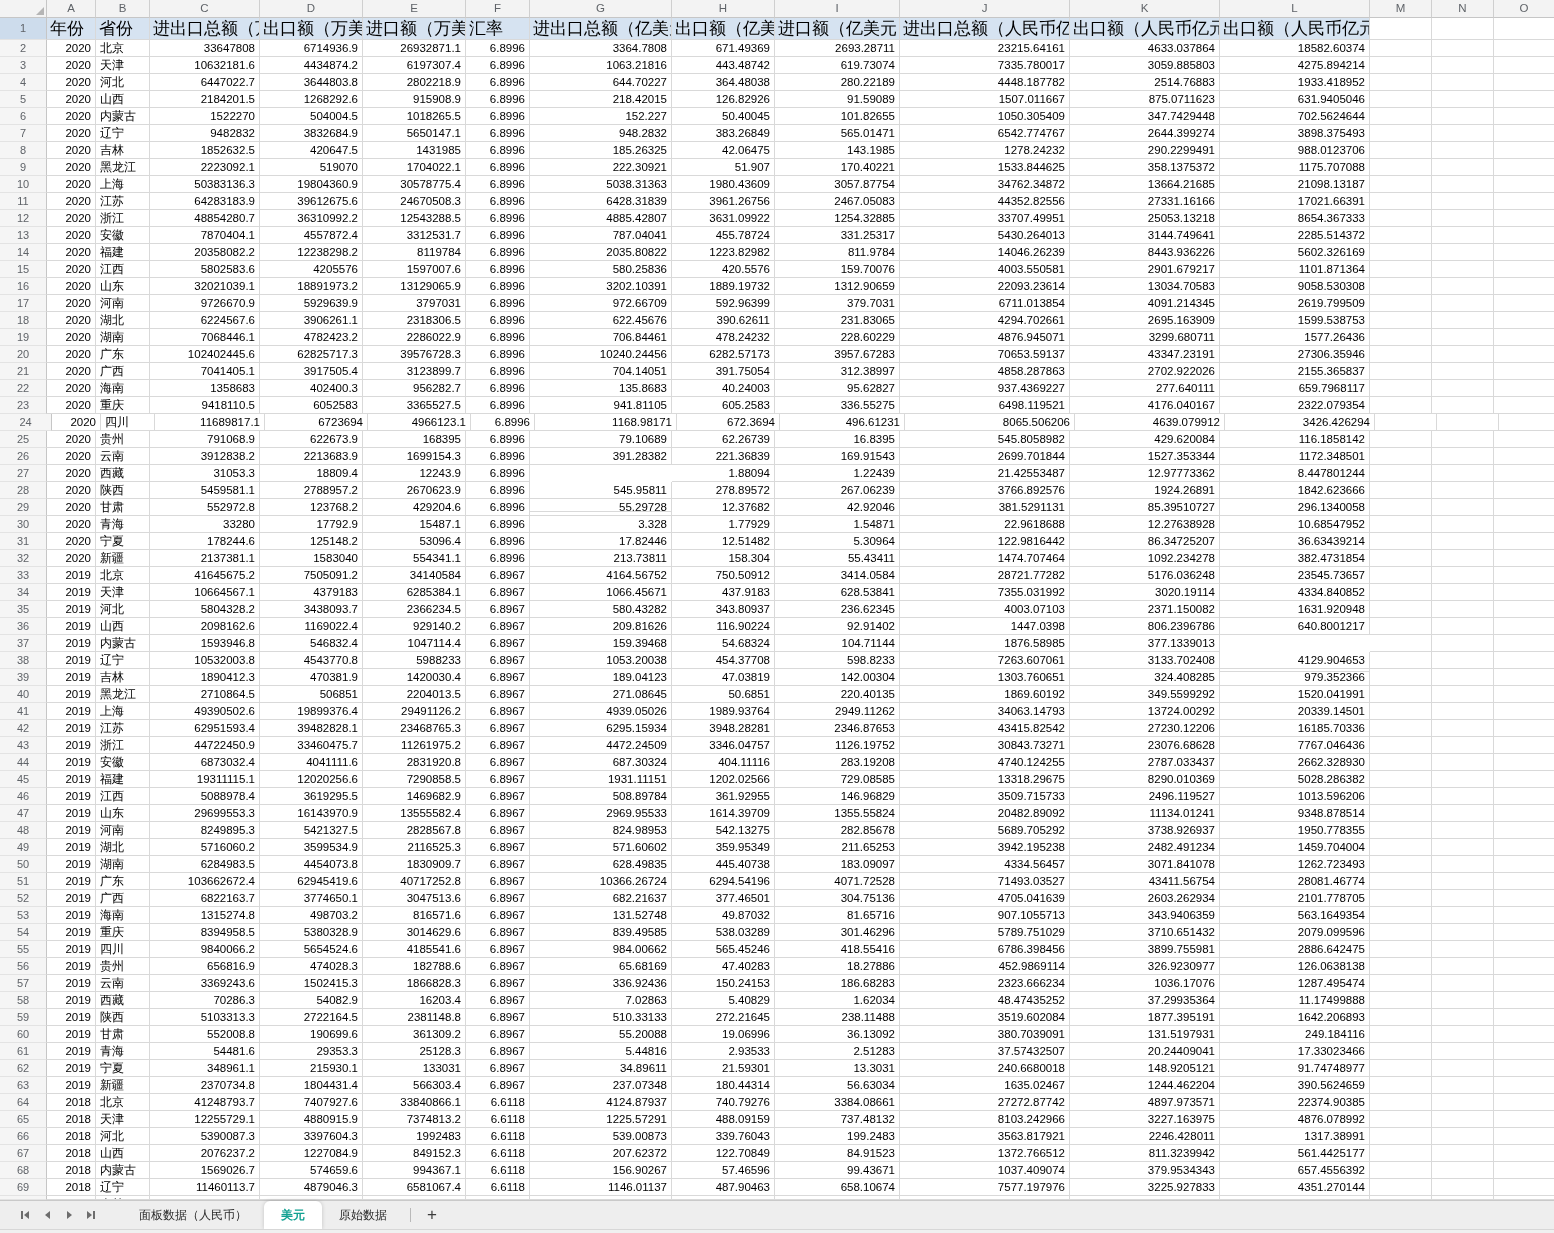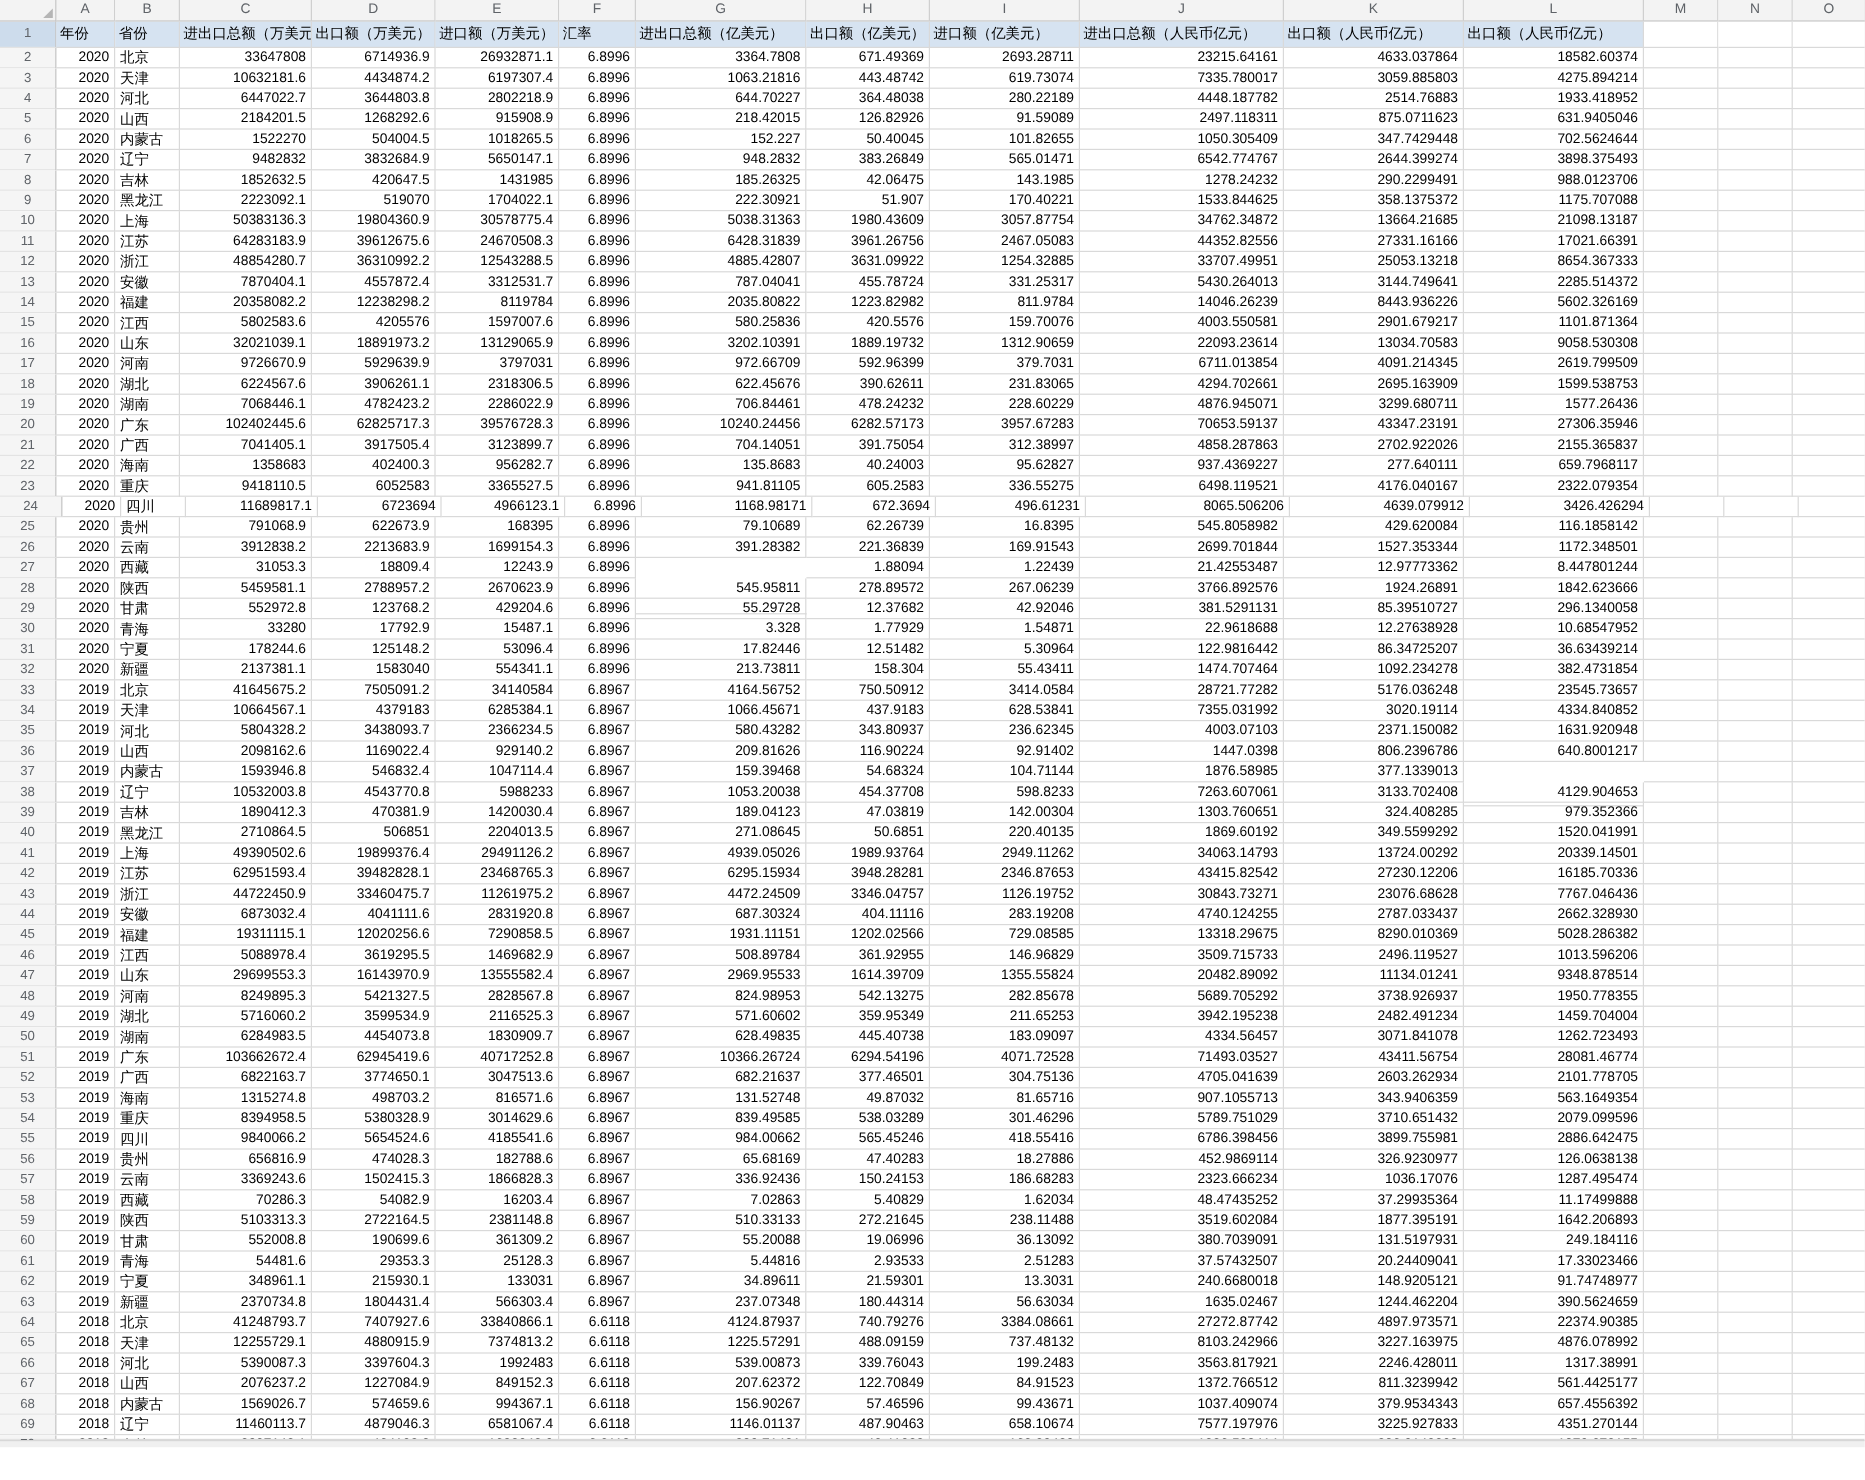--- a/index.html
+++ b/index.html
@@ -12,21 +12,21 @@
   .ch{box-sizing:border-box;flex:none;border-right:1px solid #cfcfcf;border-bottom:1px solid #c6c6c6;text-align:center;font-size:11.5px;color:#5f6368;line-height:17px;background:#f3f3f3;}
   
   .gridbody{height:1182px;overflow:hidden;flex:none;}
   .row{display:flex;height:17px;}
   .row.hdr{height:22px;}
   .row.partial{height:4px;overflow:hidden;}
   .rn{box-sizing:border-box;flex:none;background:#f5f5f5;border-right:1px solid #c6c6c6;border-bottom:1px solid #e3e3e3;color:#5f6368;font-size:11px;text-align:center;line-height:16px;}
   .cell{box-sizing:border-box;flex:none;border-right:1px solid #d9d9d9;border-bottom:1px solid #d9d9d9;font-size:11.5px;line-height:16px;padding:0 4px 0 2px;white-space:nowrap;overflow:hidden;}
   .ar{text-align:right;}
   .al{text-align:left;padding-left:4px;font-size:12px;}
-  .hdr .cell{background:#d6e3f1;font-size:12px;line-height:21px;text-align:left;padding-left:3px;}
+  .hdr .cell{background:#d6e3f1;font-size:17px;line-height:21px;text-align:left;padding-left:3px;}
   .hdr .cell.empty{background:#fff;}
   .hdr .rn{background:#cddcec;line-height:21px;}
   
   .tabbar{height:28px;flex:none;background:#eeeeee;border-top:1px solid #c9c9c9;display:flex;align-items:stretch;font-size:12px;padding-left:14px;}
   .navgrp{display:flex;align-items:center;margin-right:20px;}
   .navbtn{width:22px;height:28px;display:flex;align-items:center;justify-content:center;color:#6d6d6d;}
   .tri{width:0;height:0;border-top:4px solid transparent;border-bottom:4px solid transparent;}
   .tri.left{border-right:5px solid #6d6d6d;}
   .tri.right{border-left:5px solid #6d6d6d;}
   .bar{width:2px;height:8px;background:#6d6d6d;}
@@ -142,21 +142,21 @@
         <div class="rn" style="width: 47px;">5</div>
         <div class="cell ar" style="width: 49px;">2020</div>
         <div class="cell al" style="width: 54px;">山西</div>
         <div class="cell ar" style="width: 110px;">2184201.5</div>
         <div class="cell ar" style="width: 103px;">1268292.6</div>
         <div class="cell ar" style="width: 103px;">915908.9</div>
         <div class="cell ar" style="width: 64px;">6.8996</div>
         <div class="cell ar" style="width: 142px;">218.42015</div>
         <div class="cell ar" style="width: 103px;">126.82926</div>
         <div class="cell ar" style="width: 125px;">91.59089</div>
-        <div class="cell ar" style="width: 170px;">2497.118311</div>
+        <div class="cell ar" style="width: 170px;">1507.011667</div>
         <div class="cell ar" style="width: 150px;">875.0711623</div>
         <div class="cell ar" style="width: 150px;">631.9405046</div>
         <div class="cell ar empty" style="width: 62px;"></div>
         <div class="cell ar empty" style="width: 62px;"></div>
         <div class="cell ar empty" style="width: 61px;"></div>
       </div>
       <div class="row">
         <div class="rn" style="width: 47px;">6</div>
         <div class="cell ar" style="width: 49px;">2020</div>
         <div class="cell al" style="width: 54px;">内蒙古</div>
@@ -1321,16 +1321,40 @@
         <div class="cell ar" style="width: 125px;">163.29489</div>
         <div class="cell ar" style="width: 170px;">1386.588414</div>
         <div class="cell ar" style="width: 150px;">306.9149398</div>
         <div class="cell ar" style="width: 150px;">1079.673155</div>
         <div class="cell ar empty" style="width: 62px;"></div>
         <div class="cell ar empty" style="width: 62px;"></div>
         <div class="cell ar empty" style="width: 61px;"></div>
       </div>
     </div>
 
+  <div class="tabbar">
+    <div class="navgrp">
+      <div class="navbtn">
+          <span class="bar"></span>
+          <span class="tri left"></span>
+        </div>
+      <div class="navbtn">
+          <span class="tri left"></span>
+        </div>
+      <div class="navbtn">
+          <span class="tri right"></span>
+        </div>
+      <div class="navbtn">
+          <span class="tri right"></span>
+          <span class="bar"></span>
+        </div>
+    </div>
+    <div class="tab">面板数据（人民币）</div>
+    <div class="tab active">美元</div>
+    <div class="tab">原始数据</div>
+    <div class="vdiv"></div>
+    <div class="addbtn">+</div>
+    <div class="tabfill"></div>
+  </div>
 
   <div class="status"></div>
 
 </div>
 
 </body></html>

